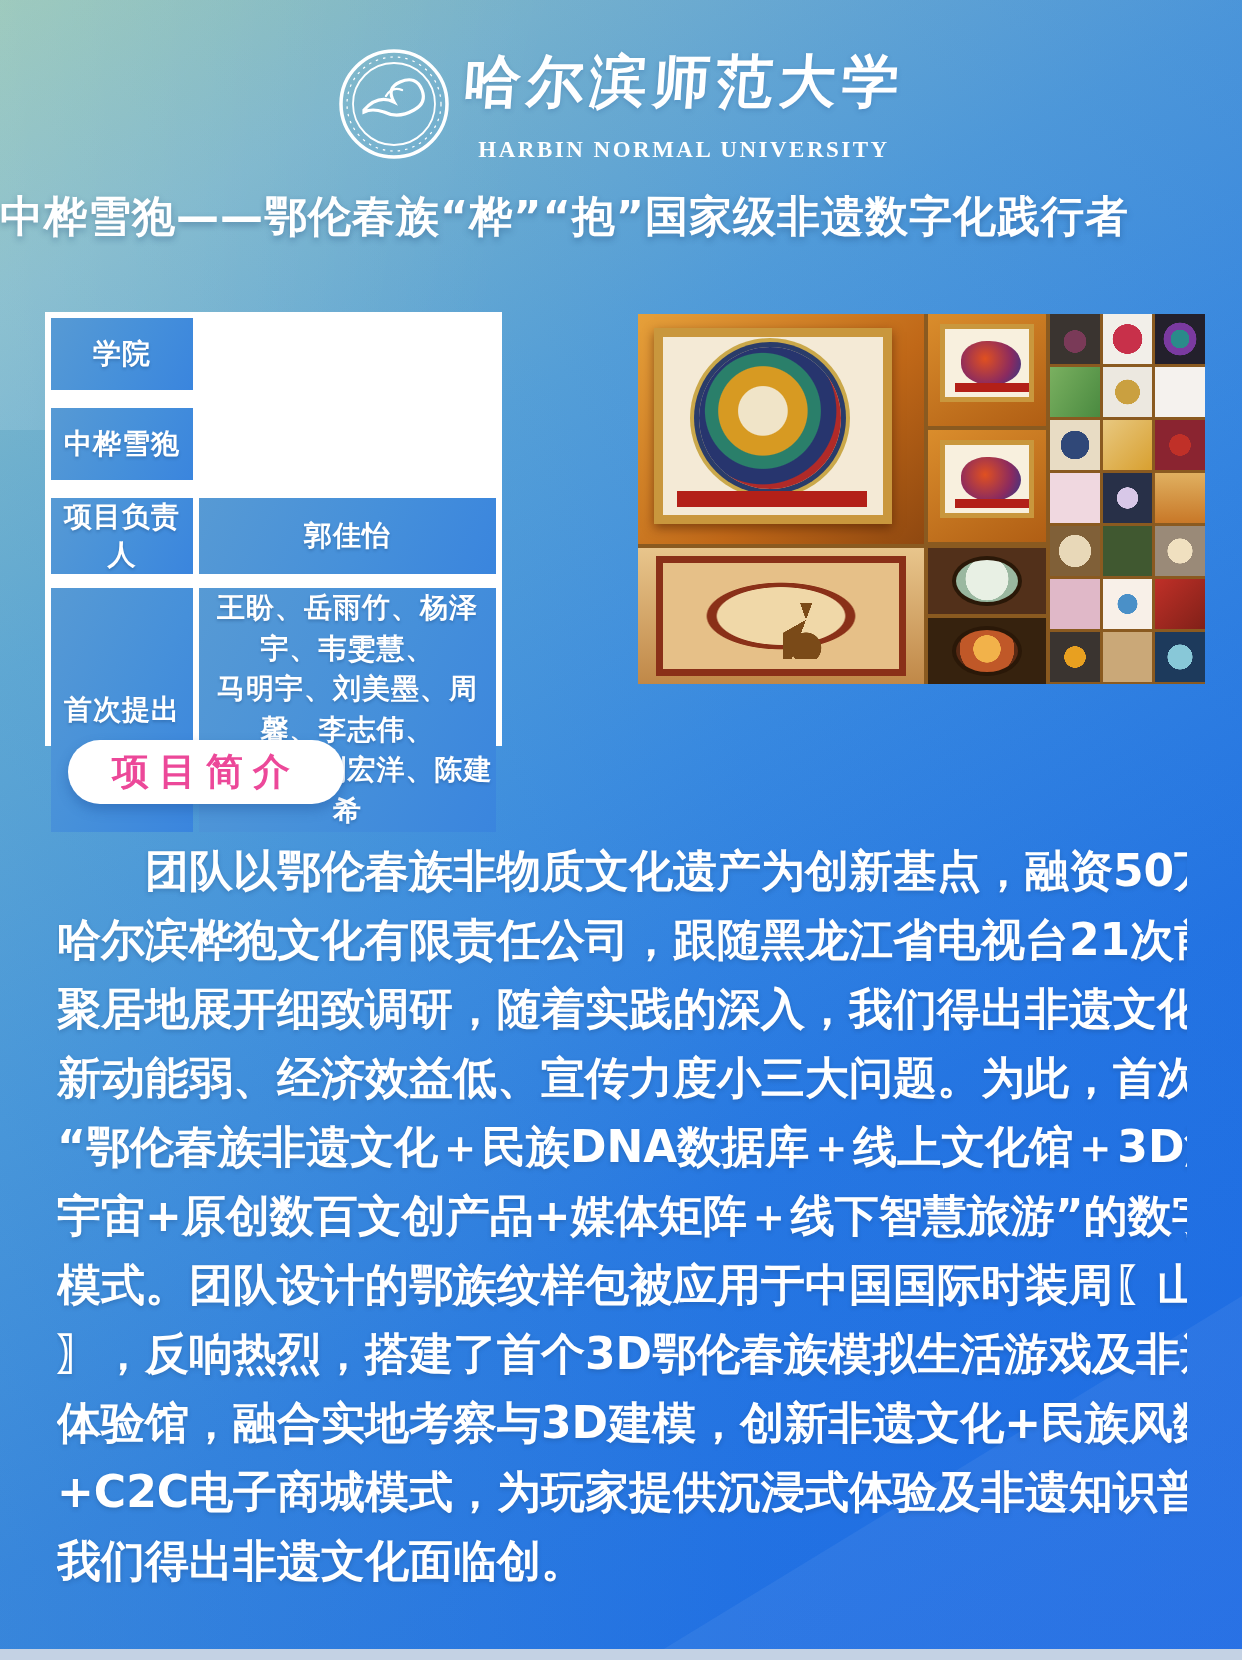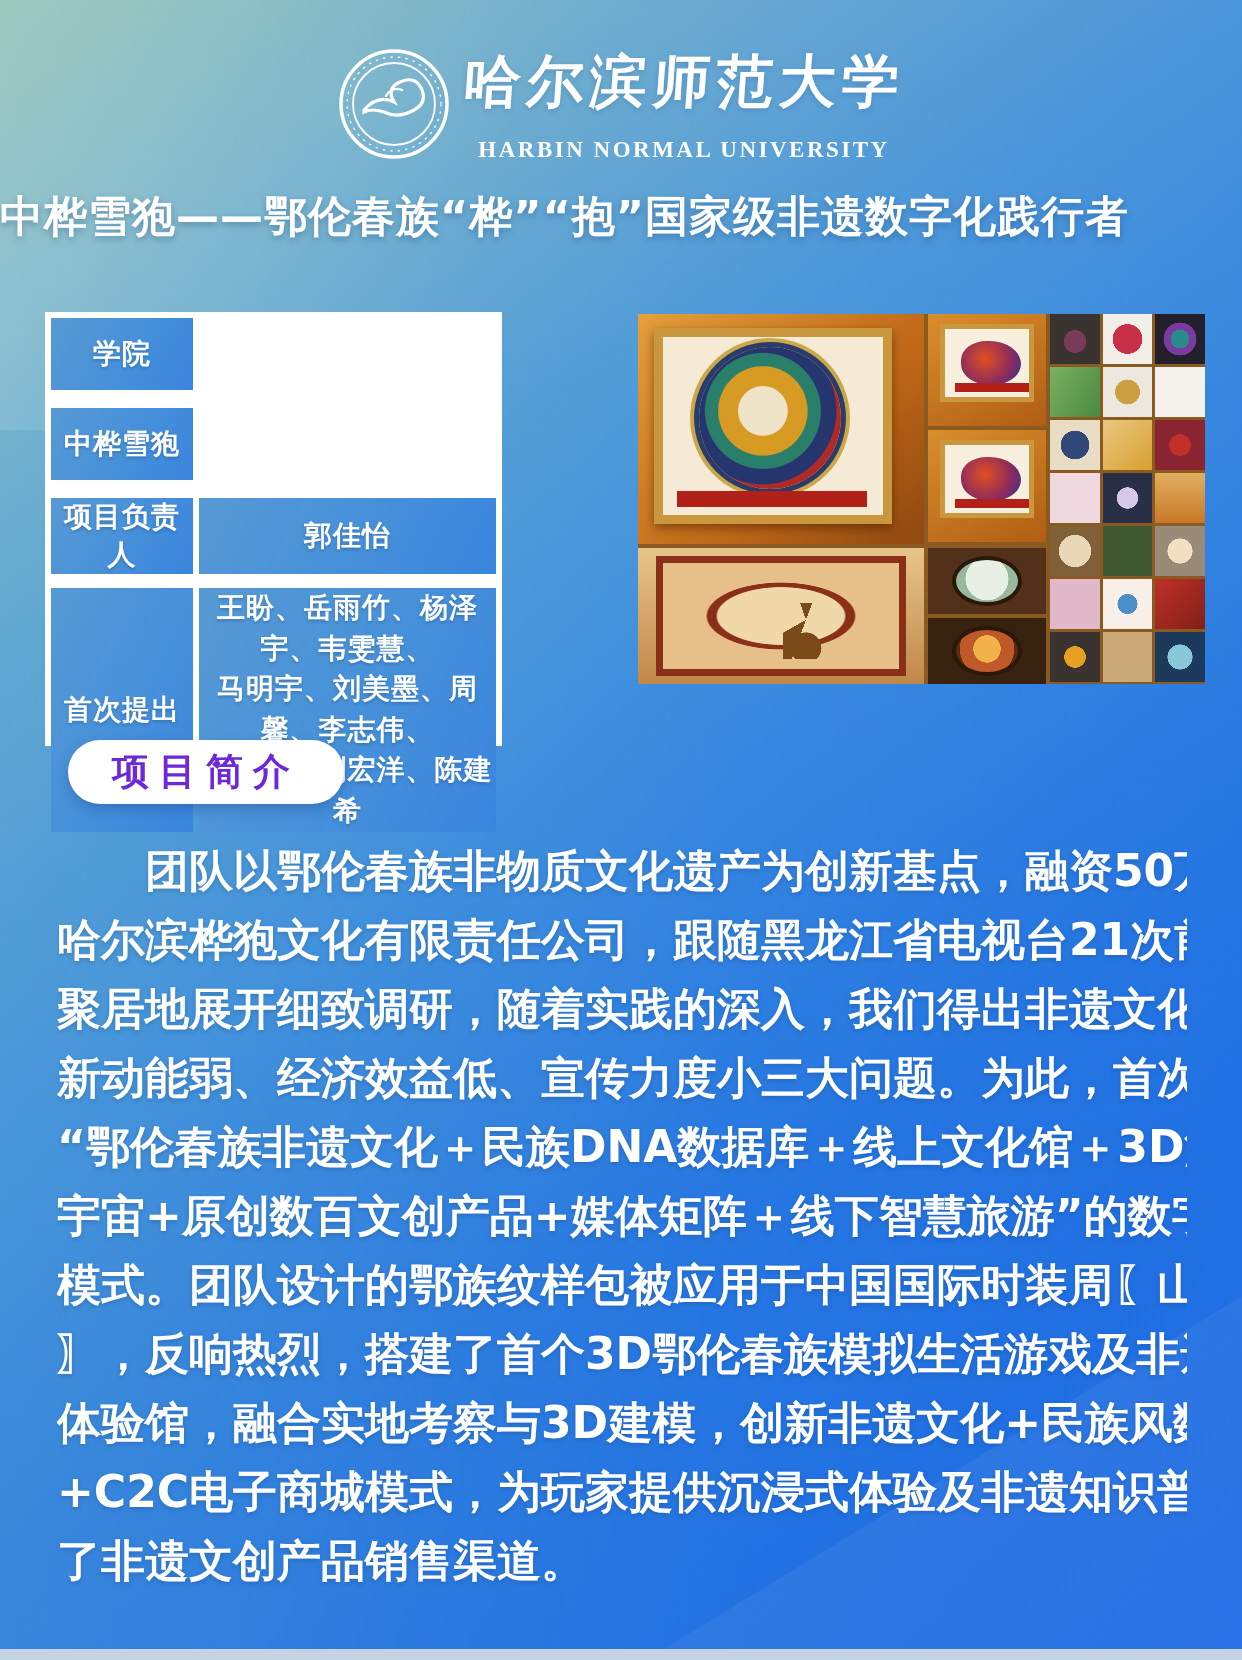--- a/index.html
+++ b/index.html
@@ -89,21 +89,21 @@
   .m17{background:radial-gradient(circle at 50% 50%,#4a90c8 0 28%,#f8f0e8 29% 100%);}
   .m18{background:linear-gradient(135deg,#c03028,#802018);}
   .m19{background:radial-gradient(circle at 50% 50%,#e8a020 0 30%,#3a3430 31% 100%);}
   .m20{background:#caa878;}
   .m21{background:radial-gradient(circle at 50% 50%,#88c8d8 0 35%,#1d3a5c 36% 100%);}
 
   
   .intro-badge{position:absolute;left:68px;top:740px;height:64px;padding:0 44px;border-radius:34px;
     background:#ffffff;display:flex;align-items:center;justify-content:center;
     box-shadow:0 6px 12px rgba(25,75,145,.35);}
-  .intro-badge span{font-size:37px;font-weight:900;letter-spacing:10px;color:#6d28d9;}
+  .intro-badge span{font-size:37px;font-weight:900;letter-spacing:10px;color:#ec4899;}
   .intro-text{position:absolute;left:57px;top:836px;width:1130px;font-size:44px;font-weight:bold;
     line-height:69px;text-shadow:0 2px 4px rgba(20,60,110,.28);}
   .intro-line{white-space:nowrap;overflow:hidden;}
 </style>
 </head>
 <body>
 
 <div class="page">
   <div class="band1"></div>
   <div class="band2"></div>
@@ -206,17 +206,17 @@
       <div class="intro-line">　　团队以鄂伦春族非物质文化遗产为创新基点，融资50万元成立</div>
       <div class="intro-line">哈尔滨桦狍文化有限责任公司，跟随黑龙江省电视台21次前往鄂族</div>
       <div class="intro-line">聚居地展开细致调研，随着实践的深入，我们得出非遗文化面临创</div>
       <div class="intro-line">新动能弱、经济效益低、宣传力度小三大问题。为此，首次提出</div>
       <div class="intro-line">“鄂伦春族非遗文化＋民族DNA数据库＋线上文化馆＋3D游戏＋元</div>
       <div class="intro-line">宇宙+原创数百文创产品+媒体矩阵＋线下智慧旅游”的数字化创新</div>
       <div class="intro-line">模式。团队设计的鄂族纹样包被应用于中国国际时装周〖山河森语</div>
       <div class="intro-line">〗，反响热烈，搭建了首个3D鄂伦春族模拟生活游戏及非遗元宇宙</div>
       <div class="intro-line">体验馆，融合实地考察与3D建模，创新非遗文化+民族风数字产品</div>
       <div class="intro-line">+C2C电子商城模式，为玩家提供沉浸式体验及非遗知识普及，拓宽</div>
-      <div class="intro-line">了非遗文创产品销售渠道。</div>
+      <div class="intro-line">我们得出非遗文化面临创。</div>
     </div>
 
   <div class="bottom-strip"></div>
 </div>
 
 </body></html>

